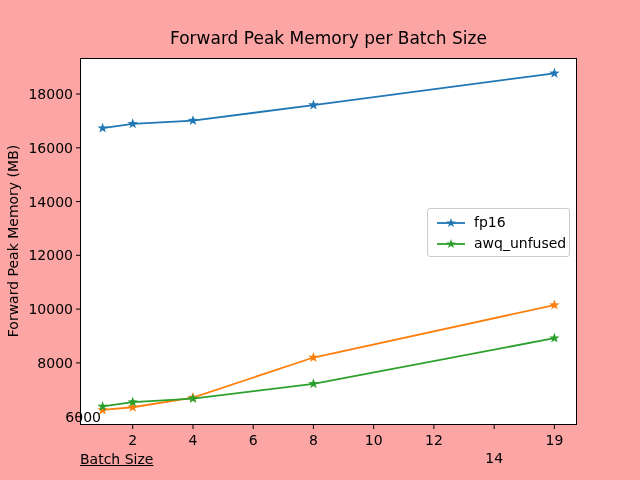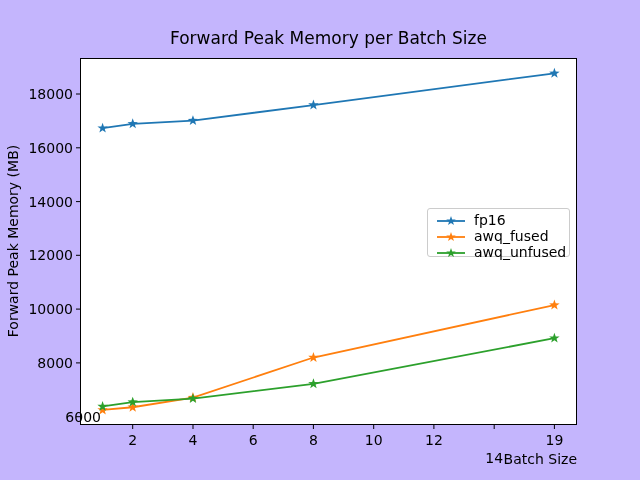--- a/index.html
+++ b/index.html
@@ -1,30 +1,31 @@
 <!DOCTYPE html>
 <html><head>
 <meta charset="utf-8">
 <style>
   html,body{margin:0;padding:0;background:#fff;}
   #figure{
-    position:relative;width:640px;height:480px;background:#c4b5fd;
+    position:relative;width:640px;height:480px;background:#fca5a5;
     font-family:"DejaVu Sans", sans-serif;color:#000;overflow:hidden;
   }
   #chart-title{
     position:absolute;left:80px;top:29px;width:497px;text-align:center;
     font-size:17px;line-height:18px;
   }
   #y-axis-label{
     position:absolute;left:13px;top:241px;transform:translate(-50%,-50%) rotate(-90deg);
     white-space:nowrap;font-size:14px;
   }
   #x-axis-label{
-    position:absolute;left:80px;top:451px;width:497px;text-align:right;
+    position:absolute;left:80px;top:451px;width:497px;text-align:left;
     font-size:14px;
+    text-decoration:underline;
   }
   #plot-area{
     position:absolute;left:80px;top:58px;width:497px;height:367px;
     border:1px solid #000;box-sizing:border-box;background:#fff;
   }
   #chart-canvas{position:absolute;left:0;top:0;width:640px;height:480px;}
   .y-tick-label{
     position:absolute;left:0;width:73px;text-align:right;
     font-size:14px;line-height:14px;
   }
@@ -110,26 +111,19 @@
   <div id="legend">
     <div class="legend-row">
       <span class="legend-swatch"><svg width="30" height="14" viewBox="0 0 30 14">
             <line x1="1" x2="29" y1="7" y2="7" stroke="#1f77b4" stroke-width="1.8"></line>
             <path d="M15.00,2.00L16.18,5.38L19.76,5.45L16.90,7.62L17.94,11.05L15.00,9.00L12.06,11.05L13.10,7.62L10.24,5.45L13.82,5.38Z" fill="#1f77b4"></path>
           </svg></span>
       <span class="legend-label">fp16</span>
     </div>
     <div class="legend-row">
       <span class="legend-swatch"><svg width="30" height="14" viewBox="0 0 30 14">
-            <line x1="1" x2="29" y1="7" y2="7" stroke="#ff7f0e" stroke-width="1.8"></line>
-            <path d="M15.00,2.00L16.18,5.38L19.76,5.45L16.90,7.62L17.94,11.05L15.00,9.00L12.06,11.05L13.10,7.62L10.24,5.45L13.82,5.38Z" fill="#ff7f0e"></path>
-          </svg></span>
-      <span class="legend-label">awq_fused</span>
-    </div>
-    <div class="legend-row">
-      <span class="legend-swatch"><svg width="30" height="14" viewBox="0 0 30 14">
             <line x1="1" x2="29" y1="7" y2="7" stroke="#2ca02c" stroke-width="1.8"></line>
             <path d="M15.00,2.00L16.18,5.38L19.76,5.45L16.90,7.62L17.94,11.05L15.00,9.00L12.06,11.05L13.10,7.62L10.24,5.45L13.82,5.38Z" fill="#2ca02c"></path>
           </svg></span>
       <span class="legend-label">awq_unfused</span>
     </div>
   </div>
 </div>
 
 </body></html>

